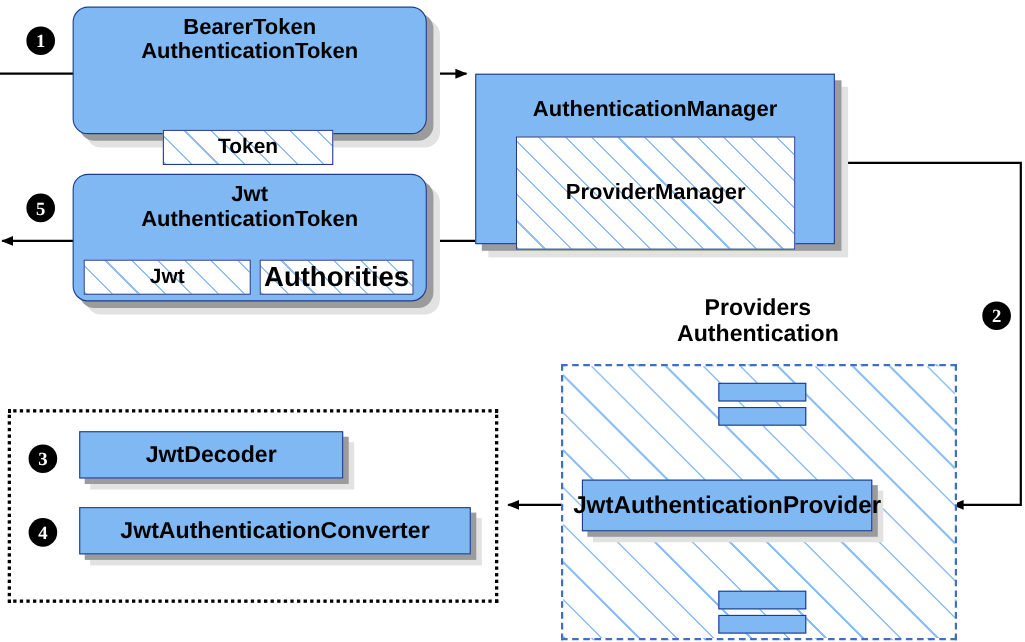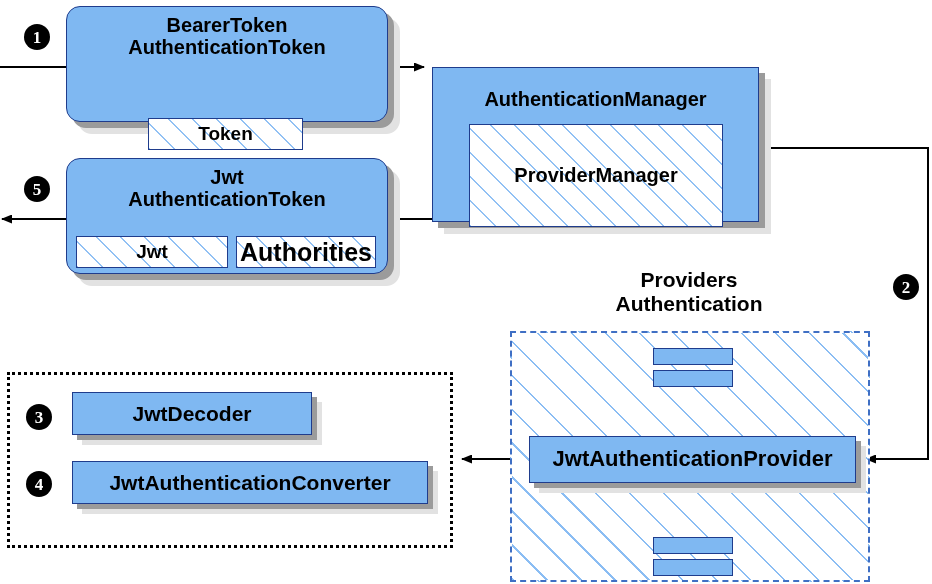--- a/index.html
+++ b/index.html
@@ -216,21 +216,21 @@
     <div>Authentication</div>
   </div>
 
   <div class="dashed-hatch-container" style="left:510px; top:331px; width:360px; height:251px;"></div>
 
   <div class="provider-stub" style="left:653px; top:348px; width:80px; height:17px;"></div>
   <div class="provider-stub" style="left:653px; top:370px; width:80px; height:17px;"></div>
   <div class="provider-stub" style="left:653px; top:537px; width:80px; height:17px;"></div>
   <div class="provider-stub" style="left:653px; top:559px; width:80px; height:17px;"></div>
 
-  <div class="node shadow2-sm" style="left:529px; top:436px; width:327px; height:47px; font-size:22px;">JwtAuthenticationProvider</div>
+  <div class="node shadow2-sm" style="left:529px; top:436px; width:264px; height:47px; font-size:22px;">JwtAuthenticationProvider</div>
 
   <div class="dotted-container" style="left:7px; top:372px; width:446px; height:176px;"></div>
 
   <div class="node shadow2-sm" style="left:72px; top:392px; width:240px; height:43px; font-size:21px;">JwtDecoder</div>
 
   <div class="node shadow2-sm" style="left:72px; top:461px; width:356px; height:43px; font-size:21px;">JwtAuthenticationConverter</div>
 
 </div>
 
 </body></html>

